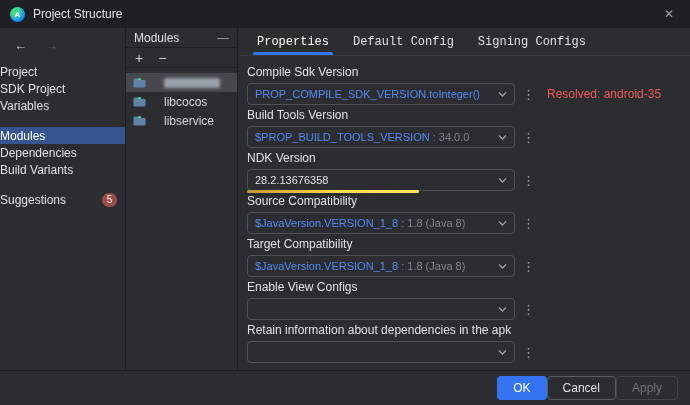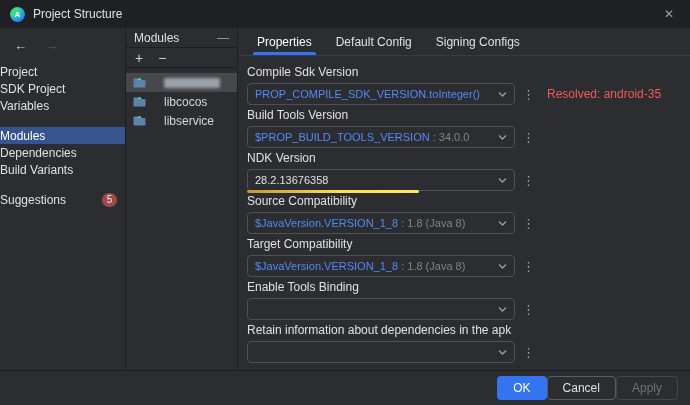--- a/index.html
+++ b/index.html
@@ -55,21 +55,21 @@
   .tool-btn { line-height:1; }
   .module-list { padding-top:5px; }
   .module-item { height:19px; display:flex; align-items:center; gap:18px; padding:0 7px; color:#d4d7dc; }
   .module-item.selected { background:#46484d; }
   .module-icon { display:flex; flex:0 0 auto; }
   .redacted-blob { width:56px; height:10px; border-radius:2px; background:#9aa0a8; filter:blur(1.6px); }
 
   
   .main { position:absolute; top:28px; left:239px; right:0; bottom:35px; }
   .tabs { height:28px; display:flex; align-items:stretch; padding-left:6px; border-bottom:1px solid #393b40; }
-  .tab { display:flex; align-items:center; padding:0 12px; color:#dfe1e5; position:relative; }
+  .tab { display:flex; align-items:center; padding:0 12px; color:#dfe1e5; position:relative;font-family:Liberation Mono, monospace; }
   .tab.selected { color:#ffffff; }
   .tab.selected::after {
     content:""; position:absolute; left:8px; right:8px; bottom:0; height:3px;
     border-radius:2px 2px 0 0; background:#3574f0;
   }
   .content { padding:10px 0 0 8px; }
   .field { margin-bottom:4px; }
   .field-label { margin-bottom:4px; line-height:13px; }
   .field-line { display:flex; align-items:center; }
   .combo {
@@ -263,21 +263,21 @@
                 <svg width="9" height="5" viewBox="0 0 9 5">
                   <path d="M1 .5 4.5 4 8 .5" fill="none" stroke="#9da0a8" stroke-width="1.3"></path>
                 </svg>
               </span>
           </div>
           <span class="kebab">⋮</span>
         </div>
       </div>
 
       <div class="field">
-        <div class="field-label">Enable Tools Binding</div>
+        <div class="field-label">Enable View Configs</div>
         <div class="field-line">
           <div class="combo">
             <span class="combo-val"><span class="code"></span><span class="plain"></span><span class="suffix"></span></span>
             <span class="chevron">
                 <svg width="9" height="5" viewBox="0 0 9 5">
                   <path d="M1 .5 4.5 4 8 .5" fill="none" stroke="#9da0a8" stroke-width="1.3"></path>
                 </svg>
               </span>
           </div>
           <span class="kebab">⋮</span>

